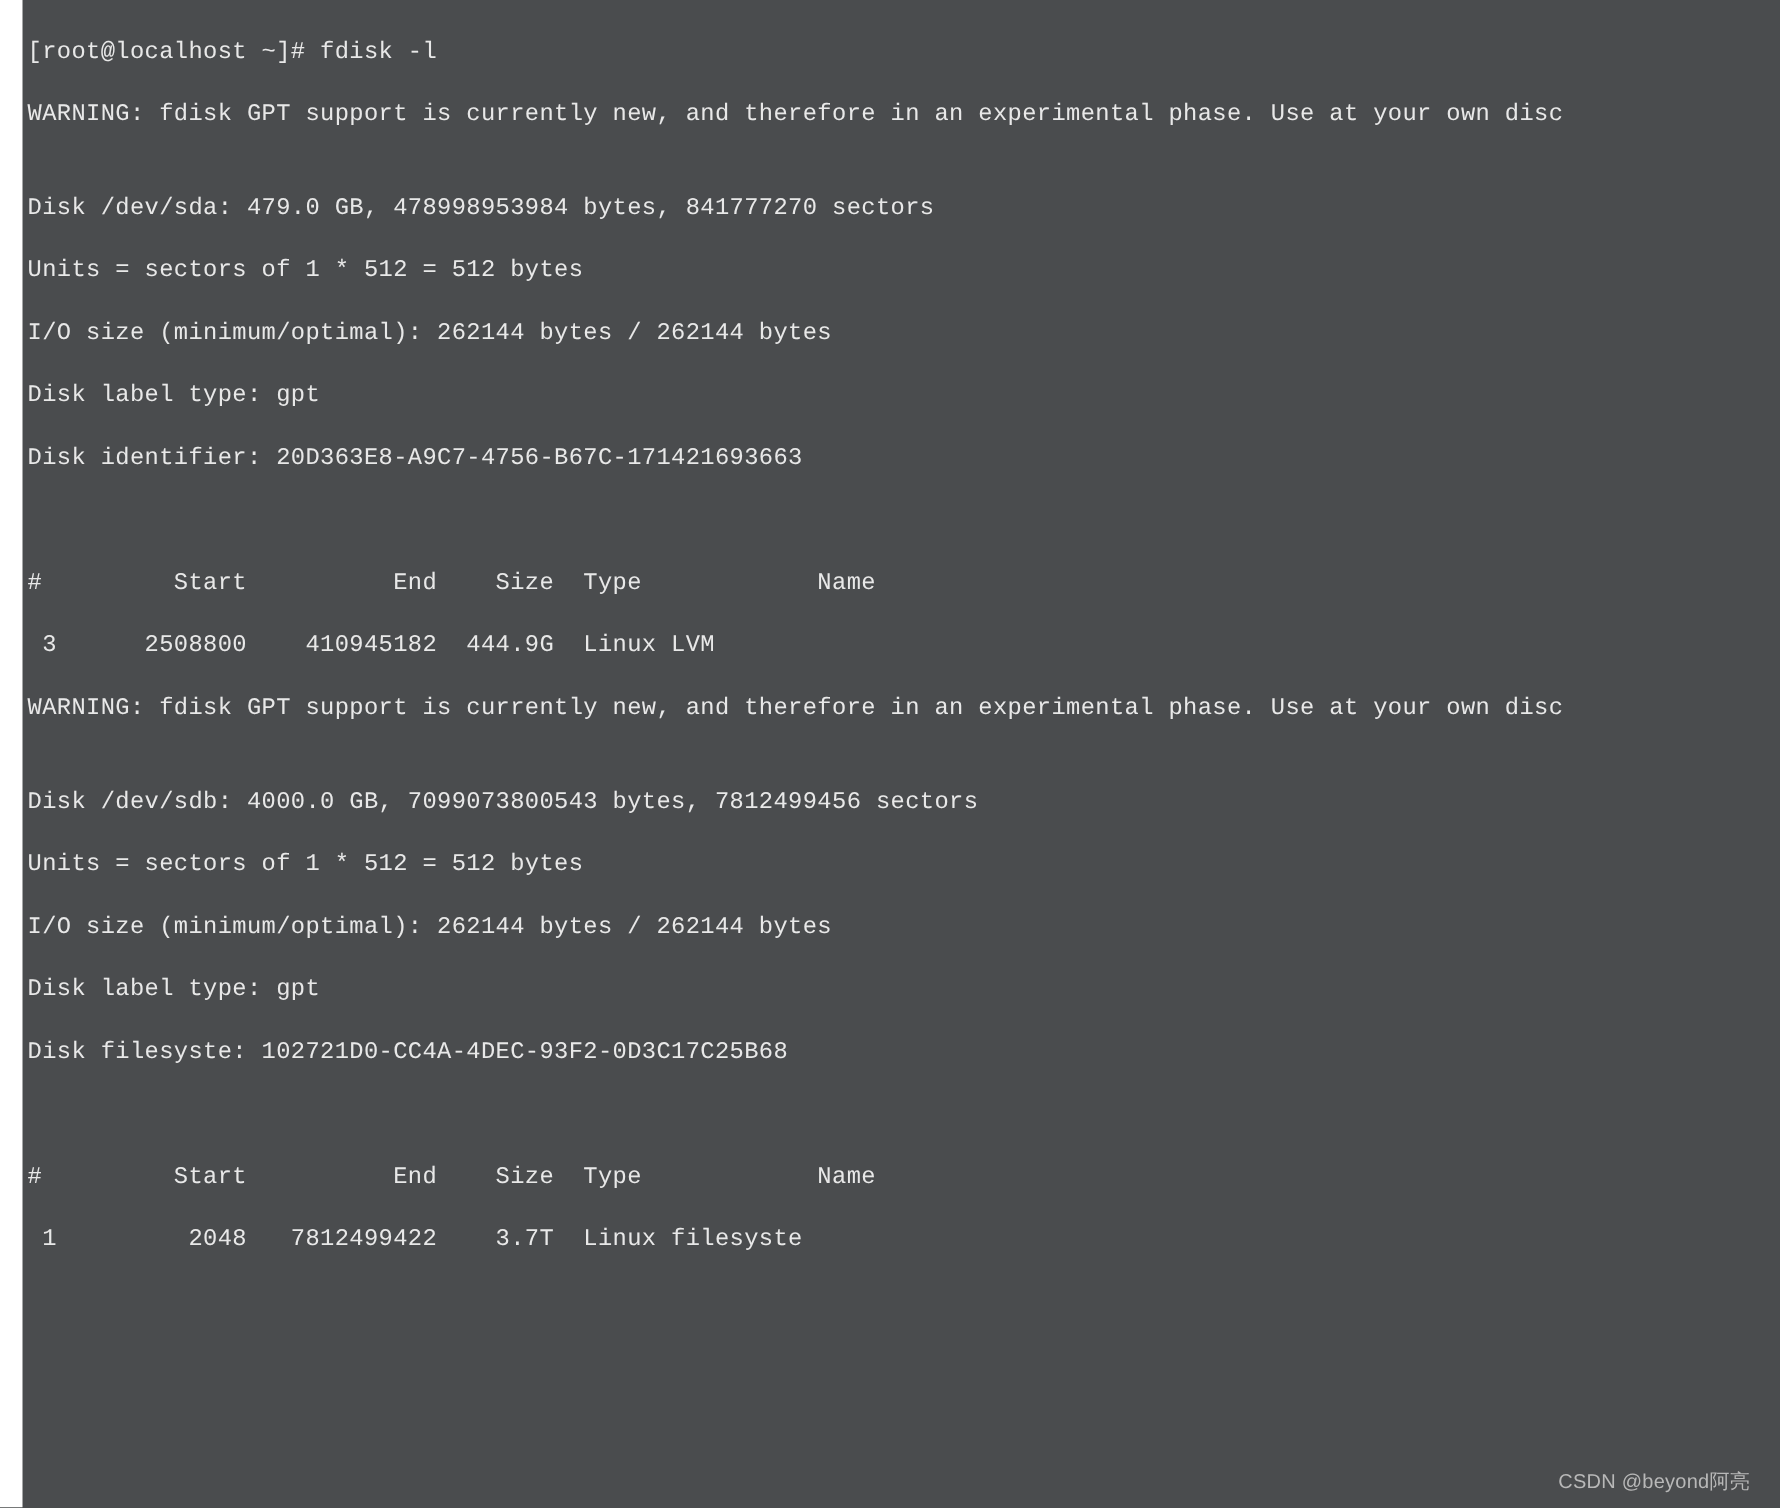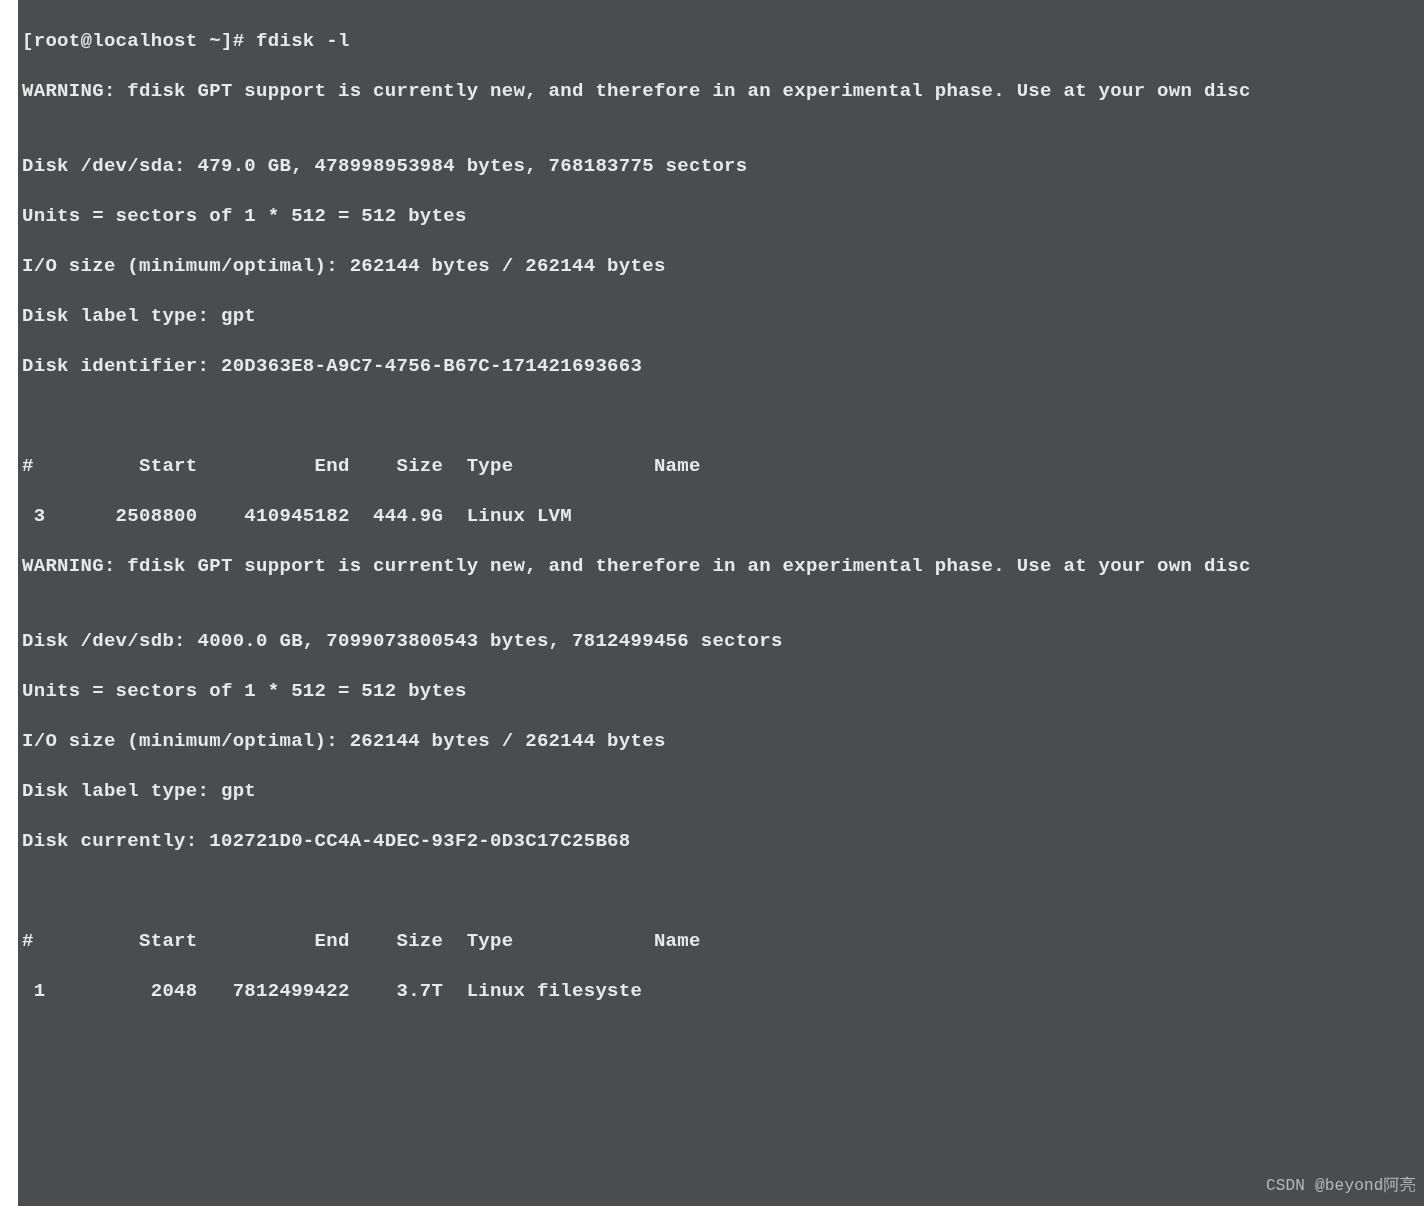--- a/index.html
+++ b/index.html
@@ -23,28 +23,27 @@
       padding: 4px 0 0 22px;
       line-height: 25px;
       white-space: pre;
       width: 100%;
       height: 100%;
     }
     .line {
       white-space: pre;
       font-variant-ligatures: none;
       letter-spacing: 0.3px;
-      font-weight: bold;
     }
     .watermark {
       position: absolute;
       bottom: 10px;
-      right: 8px;
+      right: 24px;
       color: #b8b8b8;
-      font-family: Liberation Mono, monospace;
+      font-family: Liberation Sans, sans-serif;
       font-size: 16px;
       letter-spacing: 0.2px;
     }
     .left-gutter {
       position: absolute;
       left: 0;
       top: 0;
       width: 18px;
       height: 100%;
       background: #ffffff;
@@ -52,36 +51,36 @@
   </style>
 </head>
 <body>
 
 <div class="left-gutter"></div>
 
 <div class="terminal">
 <div class="line">[root@localhost ~]# fdisk -l</div>
 <div class="line">WARNING: fdisk GPT support is currently new, and therefore in an experimental phase. Use at your own disc</div>
 <div class="line"></div>
-<div class="line">Disk /dev/sda: 479.0 GB, 478998953984 bytes, 768183775 sectors</div>
+<div class="line">Disk /dev/sda: 479.0 GB, 478998953984 bytes, 841777270 sectors</div>
 <div class="line">Units = sectors of 1 * 512 = 512 bytes</div>
 <div class="line">I/O size (minimum/optimal): 262144 bytes / 262144 bytes</div>
 <div class="line">Disk label type: gpt</div>
 <div class="line">Disk identifier: 20D363E8-A9C7-4756-B67C-171421693663</div>
 <div class="line"></div>
 <div class="line"></div>
 <div class="line">#         Start          End    Size  Type            Name</div>
 <div class="line"> 3      2508800    410945182  444.9G  Linux LVM       </div>
 <div class="line">WARNING: fdisk GPT support is currently new, and therefore in an experimental phase. Use at your own disc</div>
 <div class="line"></div>
 <div class="line">Disk /dev/sdb: 4000.0 GB, 7099073800543 bytes, 7812499456 sectors</div>
 <div class="line">Units = sectors of 1 * 512 = 512 bytes</div>
 <div class="line">I/O size (minimum/optimal): 262144 bytes / 262144 bytes</div>
 <div class="line">Disk label type: gpt</div>
-<div class="line">Disk currently: 102721D0-CC4A-4DEC-93F2-0D3C17C25B68</div>
+<div class="line">Disk filesyste: 102721D0-CC4A-4DEC-93F2-0D3C17C25B68</div>
 <div class="line"></div>
 <div class="line"></div>
 <div class="line">#         Start          End    Size  Type            Name</div>
 <div class="line"> 1         2048   7812499422    3.7T  Linux filesyste </div>
 <div class="line"></div>
 
 
 
 
 <div class="line"></div>

